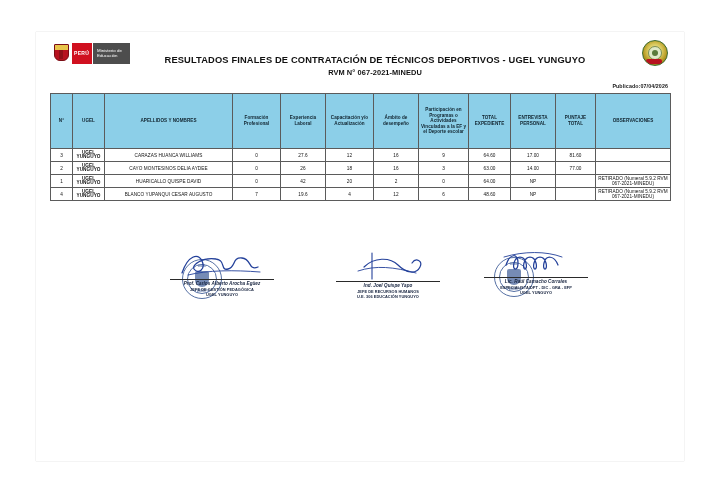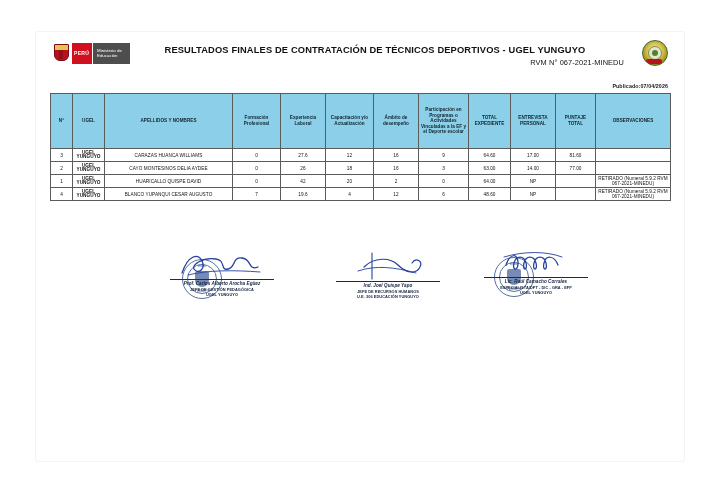--- a/index.html
+++ b/index.html
@@ -133,39 +133,38 @@
     position: absolute;
     left: 3px; bottom: 1px;
     width: 16px; height: 5px;
     background: #b7121f;
     border-radius: 2px;
   }
 
   .title-block {
     position: absolute;
     left: 90px;
-    top: 12px;
+    top: 22px;
     right: 60px;
     text-align: center;
   }
   .doc-title {
     font-size: 9.3px;
     font-weight: bold;
     color: #111111;
     letter-spacing: 0.15px;
     line-height: 12px;
     white-space: nowrap;
   }
   .doc-sub {
     font-size: 7.4px;
-    font-weight: normal;
+    font-weight: bold;
     color: #111111;
     margin-top: 2px;
     letter-spacing: 0.1px;
-    text-align: right;
   }
   .pub-date {
     position: absolute;
     right: 16px;
     top: 51px;
     font-size: 5.3px;
     font-weight: bold;
     color: #1a1a1a;
     letter-spacing: 0.1px;
   }

